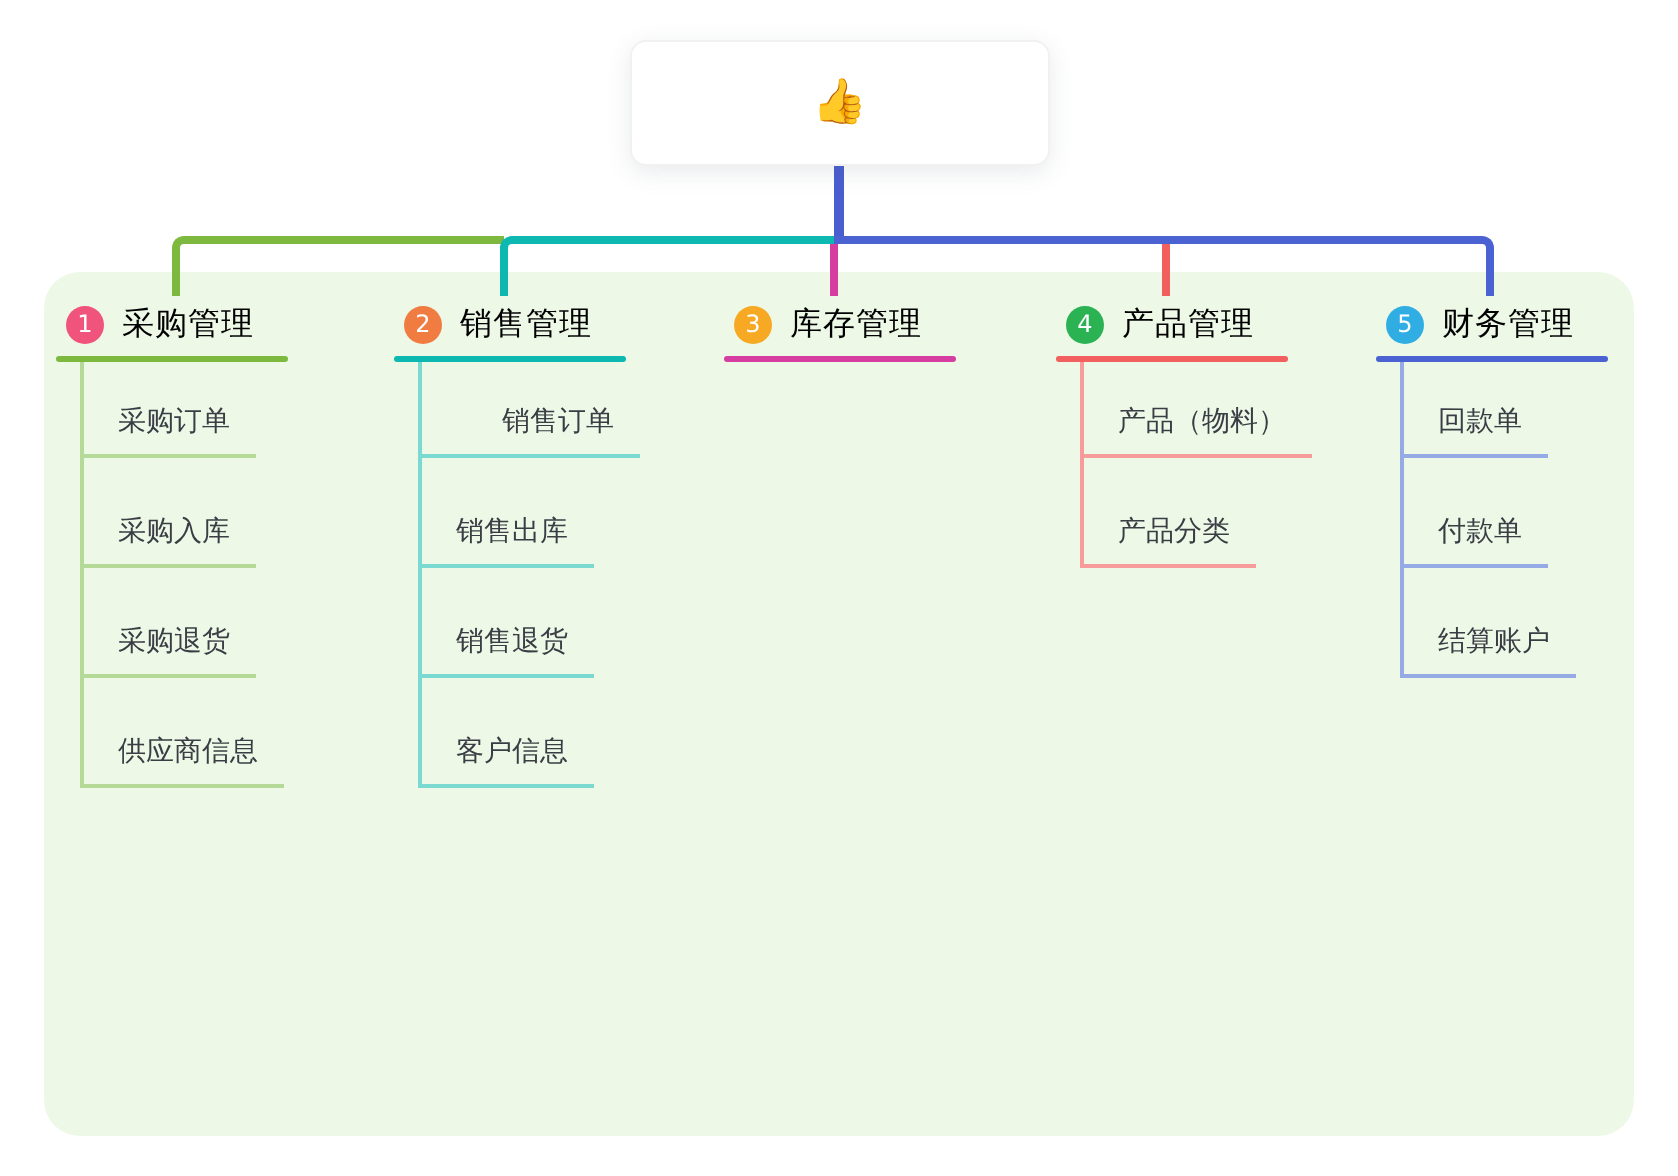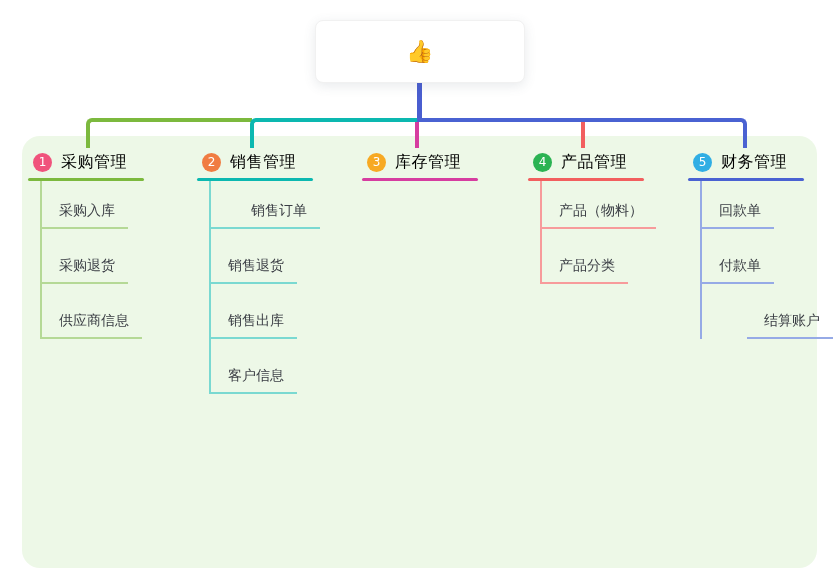--- a/index.html
+++ b/index.html
@@ -73,20 +73,23 @@
 
   <div id="branches-root">
     <div class="branch b0">
       <div class="hdr">
         <span class="badge" style="background: rgb(240, 83, 124);">1</span>
         <span class="hdr-label">采购管理</span>
       </div>
       <div class="hdr-line" style="background: rgb(124, 185, 62);"></div>
       <div class="kids" style="border-left-color: rgb(181, 217, 150);">
           <div class="kid">
+            <span class="kid-label" style="border-bottom-color: rgb(181, 217, 150);">采购订单</span>
+          </div>
+          <div class="kid">
             <span class="kid-label" style="border-bottom-color: rgb(181, 217, 150);">采购入库</span>
           </div>
           <div class="kid">
             <span class="kid-label" style="border-bottom-color: rgb(181, 217, 150);">采购退货</span>
           </div>
           <div class="kid">
             <span class="kid-label" style="border-bottom-color: rgb(181, 217, 150);">供应商信息</span>
           </div>
         </div>
     </div>
@@ -95,24 +98,24 @@
       <div class="hdr">
         <span class="badge" style="background: rgb(240, 124, 66);">2</span>
         <span class="hdr-label">销售管理</span>
       </div>
       <div class="hdr-line" style="background: rgb(12, 184, 176);"></div>
       <div class="kids" style="border-left-color: rgb(122, 217, 209);">
           <div class="kid">
             <span class="kid-label" style="border-bottom-color: rgb(122, 217, 209); padding-left: 40px;">销售订单</span>
           </div>
           <div class="kid">
-            <span class="kid-label" style="border-bottom-color: rgb(122, 217, 209);">销售退货</span>
+            <span class="kid-label" style="border-bottom-color: rgb(122, 217, 209);">销售出库</span>
           </div>
           <div class="kid">
-            <span class="kid-label" style="border-bottom-color: rgb(122, 217, 209);">销售出库</span>
+            <span class="kid-label" style="border-bottom-color: rgb(122, 217, 209);">销售退货</span>
           </div>
           <div class="kid">
             <span class="kid-label" style="border-bottom-color: rgb(122, 217, 209); margin-top: 36px;">客户信息</span>
           </div>
         </div>
     </div>
 
     <div class="branch b2">
       <div class="hdr">
         <span class="badge" style="background: rgb(247, 169, 35);">3</span>
@@ -144,19 +147,19 @@
       </div>
       <div class="hdr-line" style="background: rgb(74, 98, 210);"></div>
       <div class="kids" style="border-left-color: rgb(150, 170, 230);">
           <div class="kid">
             <span class="kid-label" style="border-bottom-color: rgb(150, 170, 230);">回款单</span>
           </div>
           <div class="kid">
             <span class="kid-label" style="border-bottom-color: rgb(150, 170, 230);">付款单</span>
           </div>
           <div class="kid">
-            <span class="kid-label" style="border-bottom-color: rgb(150, 170, 230); margin-left: 45px;">结算账户</span>
+            <span class="kid-label" style="border-bottom-color: rgb(150, 170, 230);">结算账户</span>
           </div>
         </div>
     </div>
   </div>
 
 </div>
 
 </body></html>

